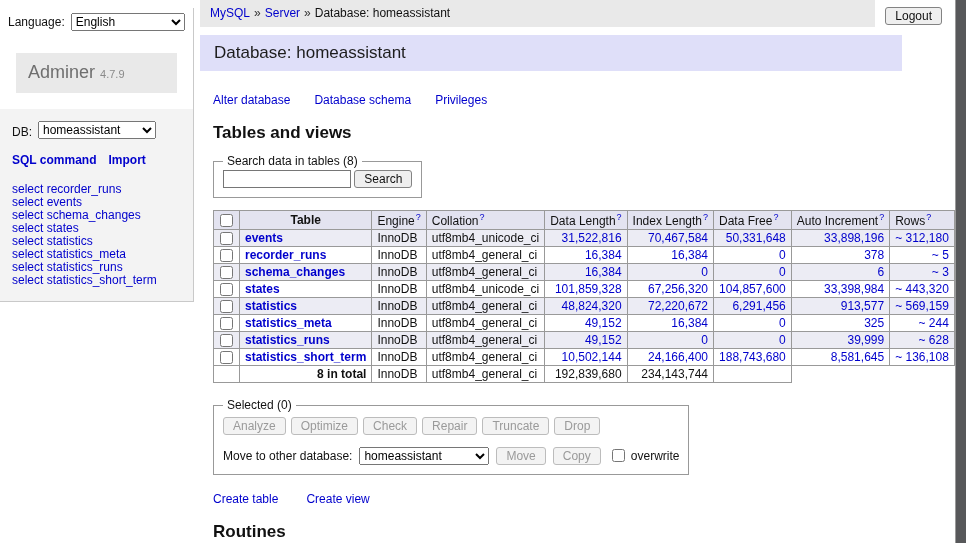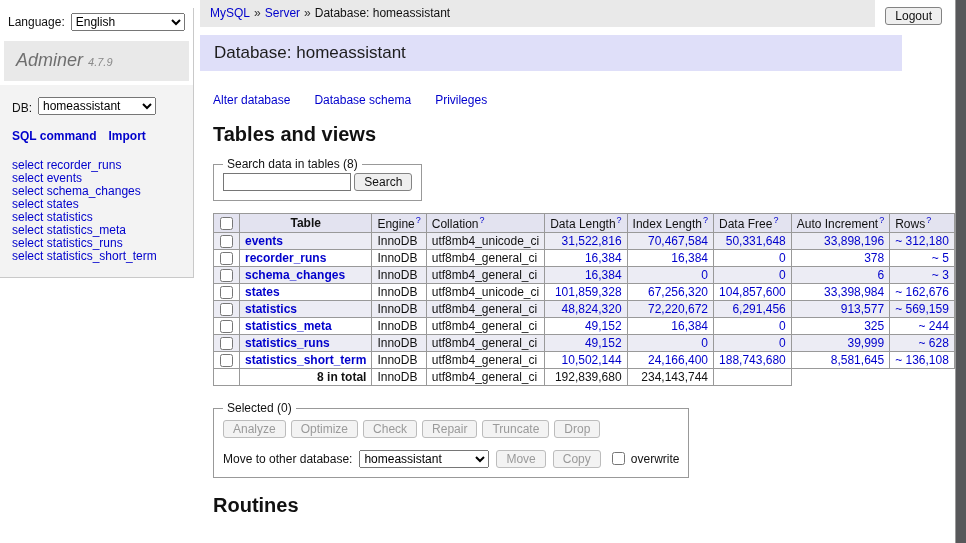--- a/index.html
+++ b/index.html
@@ -10,22 +10,22 @@
   }
   a.link { color:var(--link,#0000cc); text-decoration:none; cursor:pointer; }
   select { font-size:12px; font-family:"Liberation Sans",sans-serif; }
   button { font-family:"Liberation Sans",sans-serif; }
 
   
   .sidebar { position:absolute; left:0; top:8px; width:194px; height:543px; background:#fff; }
   .sidebar-main { border-right:1px solid #c9c9c9; border-bottom:1px solid #c9c9c9; }
   .lang-row { padding:5px 8px 6px; background:#fff; display:flex; align-items:center; gap:6px; }
   .lang-row select { width:130px; }
-  h1.app { margin:4px; padding:9px 12px 10px; background:var(--bar,#e9e9e9);
-           font-weight:normal; font-style:italic; font-size:18px; color:#6f6f6f; }
+  h1.app { margin:16px; padding:9px 12px 10px; background:var(--bar,#e9e9e9);
+           font-weight:normal; font-size:18px; color:#6f6f6f; }
   h1.app .ver { font-size:11px; margin-left:5px; color:#8a8a8a; }
   .menu { background:var(--menu,#f3f3f3); padding:12px 12px 14px; }
   .db-row { display:flex; align-items:flex-end; gap:6px; margin-bottom:14px; }
   .db-row select { width:118px; }
   .command-links div { margin:2px 0; }
   .command-links a { margin-right:12px;font-weight:bold; }
   .table-links { margin-top:16px; }
   .table-links div { line-height:13px; }
 
   
@@ -37,21 +37,21 @@
                 background:#efefef; border-radius:3px; color:#111; cursor:pointer; }
   button.push[disabled] { color:#9a9a9a; border-color:#bcbcbc; background:#f3f3f3; cursor:default; }
 
   
   .content { margin-left:200px; width:702px; }
   h2.page-title { margin:8px 0 0; padding:8px 14px; background:var(--title-bar,#dfdff9);
                   font-size:17px; font-weight:normal; color:#1d1d1d; }
   .inner { padding-left:13px; }
   .action-links { margin-top:22px; }
   .action-links a { margin-right:24px; }
-  h3.section { font-size:20px; font-weight:bold; margin:16px 0 0; color:#111; }
+  h3.section { font-size:17px; font-weight:bold; margin:16px 0 0; color:#111; }
 
   fieldset { border:1px solid #999; padding:2px 9px 9px; margin:11px 0 0; display:inline-block; }
   legend { font-size:12px; padding:0 4px; }
   .search-fs input[type=text] { width:128px; height:18px; border:1px solid #767676;
                                 font-size:12px; padding:1px 3px; background:#fff; }
   .search-fs { min-width:200px; }
 
   table.tables { border-collapse:collapse; margin-top:12px; }
   .tables th, .tables td { border:1px solid #999; padding:1px 5px; font-size:12px; height:16px;
                            white-space:nowrap; }
@@ -206,21 +206,21 @@
           </tr>
           <tr>
             <td class="cb"><input type="checkbox" style=""></td>
             <td><a class="link bold" href="#">states</a></td>
             <td>InnoDB</td>
             <td>utf8mb4_unicode_ci</td>
             <td class="num">101,859,328</td>
             <td class="num">67,256,320</td>
             <td class="num">104,857,600</td>
             <td class="num">33,398,984</td>
-            <td class="num"><a class="link" href="#">~ 162,676</a></td>
+            <td class="num"><a class="link" href="#">~ 443,320</a></td>
             <td></td>
           </tr>
           <tr>
             <td class="cb"><input type="checkbox" style=""></td>
             <td><a class="link bold" href="#">statistics</a></td>
             <td>InnoDB</td>
             <td>utf8mb4_general_ci</td>
             <td class="num">48,824,320</td>
             <td class="num">72,220,672</td>
             <td class="num">6,291,456</td>
@@ -293,20 +293,21 @@
         </select>
         <button class="push" disabled="">Move</button>
         <button class="push" disabled="">Copy</button>
         <label class="ovw">
           <input type="checkbox" style="">
           <span>overwrite</span>
         </label>
       </div>
     </fieldset>
 
+    <div class="create-links" id="create-links"><a class="link" href="#">Create table</a><a class="link" href="#">Create view</a></div>
 
     <h3 class="section">Routines</h3>
     
 
     
   </div>
 </div>
 
 <div class="scrollbar">
   <div class="scroll-thumb"></div>

